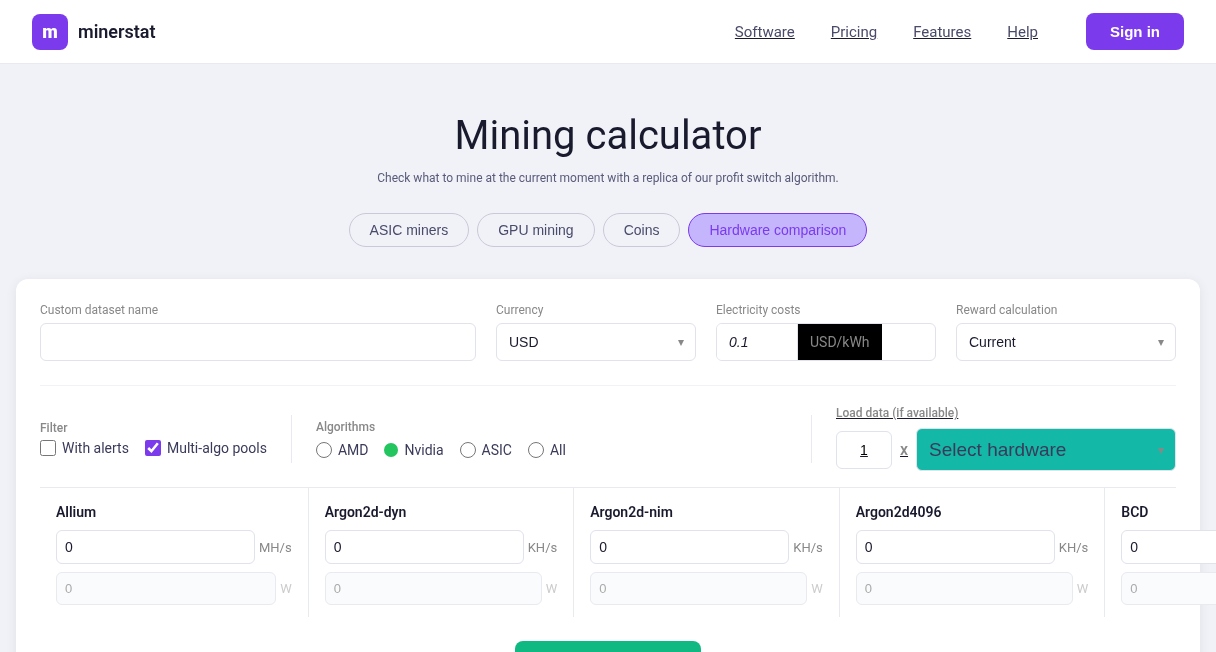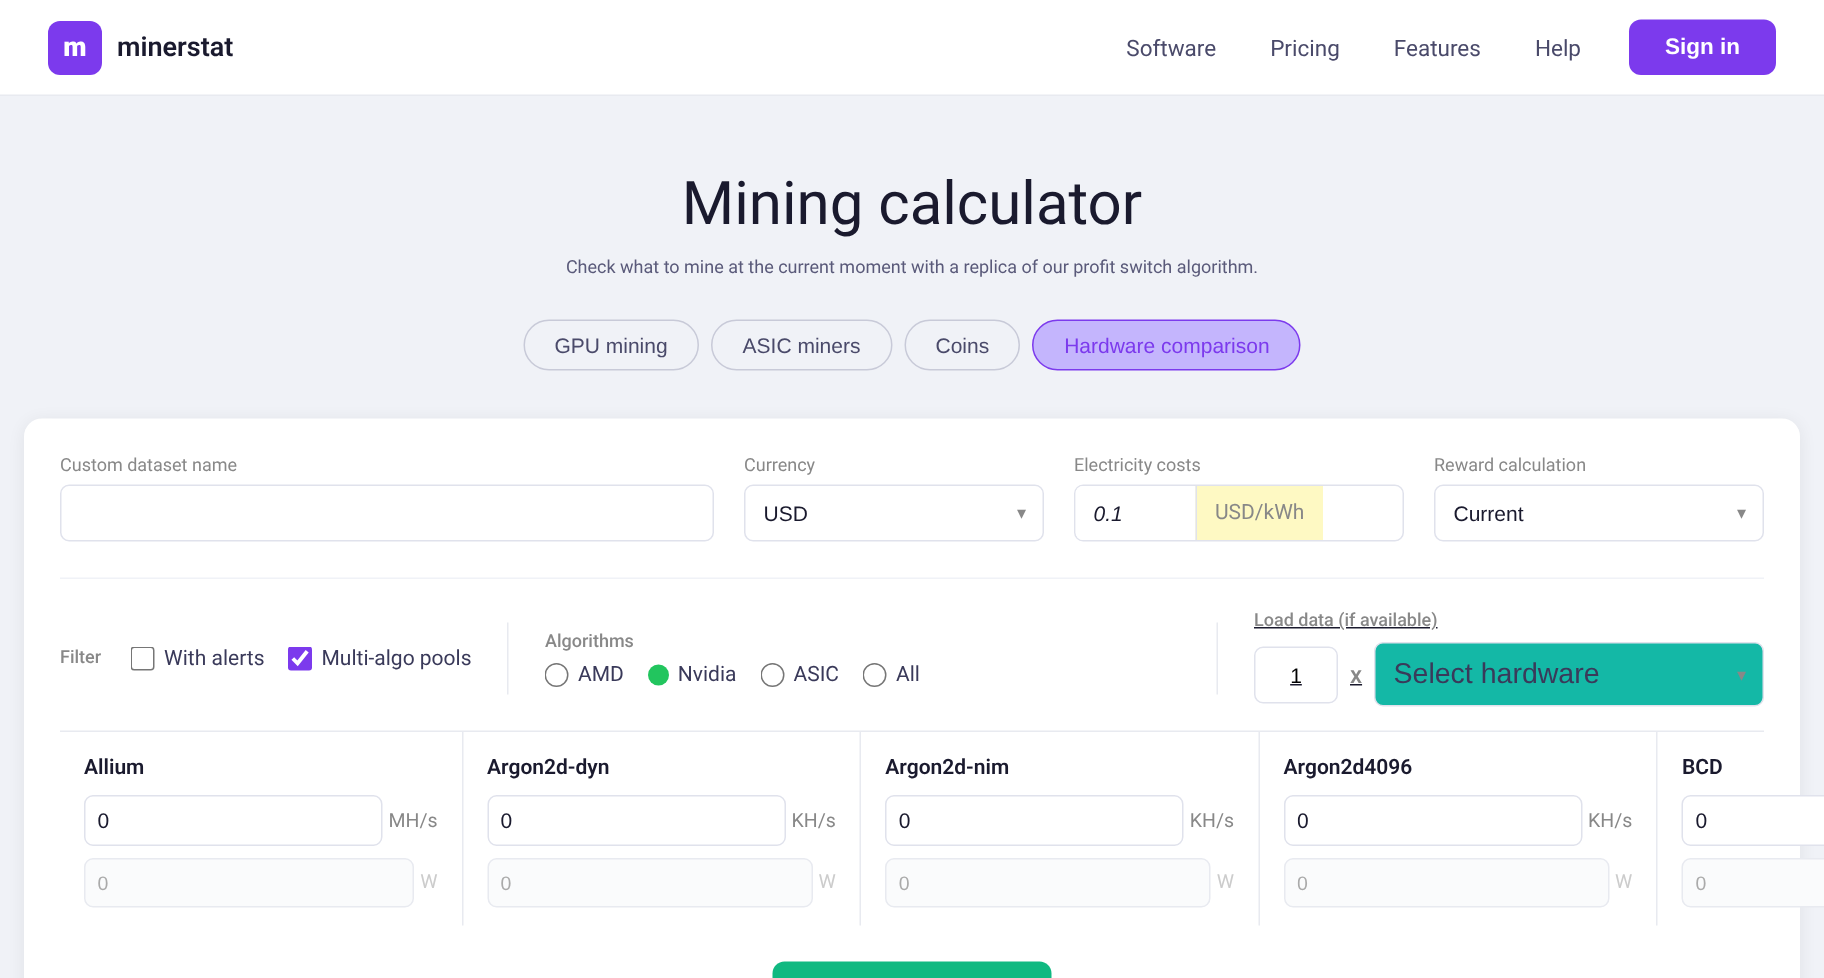--- a/index.html
+++ b/index.html
@@ -31,21 +31,22 @@
     }
     .logo-text {
       font-size: 18px;
       font-weight: 600;
       color: #1a1a2e;
     }
     .nav-links {
       display: flex;
       gap: 36px;
       align-items: center;
-      margin-right: 32px;
+      margin-right: 48px;
+      text-decoration: underline;
     }
     .nav-link {
       color: #4a4a6a;
       font-size: 15px;
       cursor: pointer;
       text-decoration: none;
     }
     .sign-in-btn {
       background: #7c3aed;
       color: #fff;
@@ -157,41 +158,41 @@
     .elec-input {
       border: none;
       padding: 10px 12px;
       font-size: 14px;
       color: #1a1a2e;
       outline: none;
       width: 80px;
       font-style: italic;
     }
     .elec-unit {
-      background: #fef9c3;
+      background: #000000;
       border-left: 1.5px solid #e0e2ec;
       padding: 10px 12px;
       font-size: 14px;
       color: #888;
       display: flex;
       align-items: center;
     }
 
     
     .filter-row {
       display: flex;
       align-items: center;
       gap: 0;
       border-top: 1px solid #f0f2f7;
       padding-top: 20px;
     }
     .filter-section {
       display: flex;
-      flex-direction: row;
-      gap: 20px;
+      flex-direction: column;
+      gap: 5px;
       min-width: 200px;
     }
     .algo-section {
       display: flex;
       flex-direction: column;
       gap: 8px;
       flex: 1;
     }
     .load-section {
       display: flex;
@@ -386,22 +387,22 @@
     <a class="nav-link">Features</a>
     <a class="nav-link">Help</a>
   </div>
   <button class="sign-in-btn">Sign in</button>
 </nav>
 
 <div class="hero">
   <h1>Mining calculator</h1>
   <p>Check what to mine at the current moment with a replica of our profit switch algorithm.</p>
   <div class="tabs">
+    <button class="tab-btn">ASIC miners</button>
     <button class="tab-btn">GPU mining</button>
-    <button class="tab-btn">ASIC miners</button>
     <button class="tab-btn">Coins</button>
     <button class="tab-btn active">Hardware comparison</button>
   </div>
 </div>
 
 <div class="panel">
 
   <div class="config-row">
     <div>
       <div class="field-label">Custom dataset name</div>

